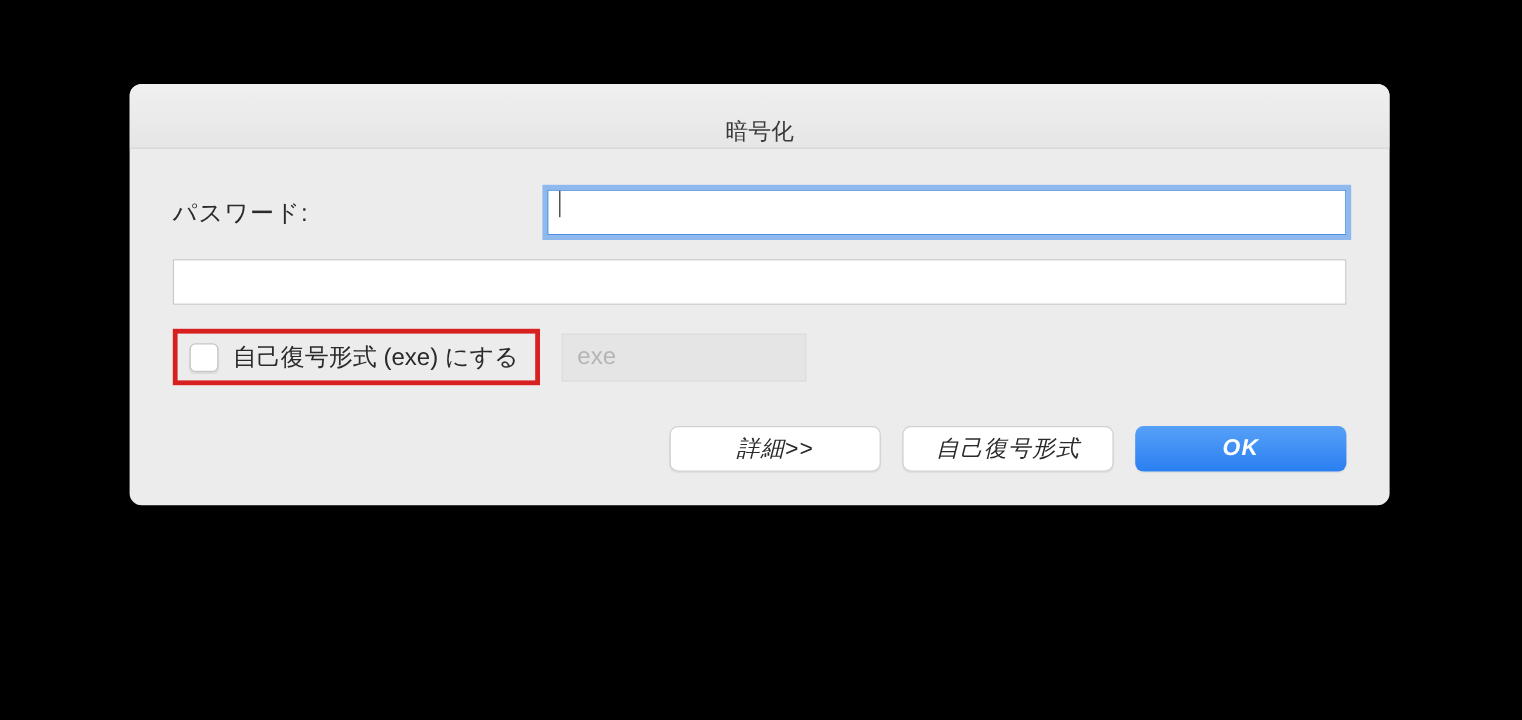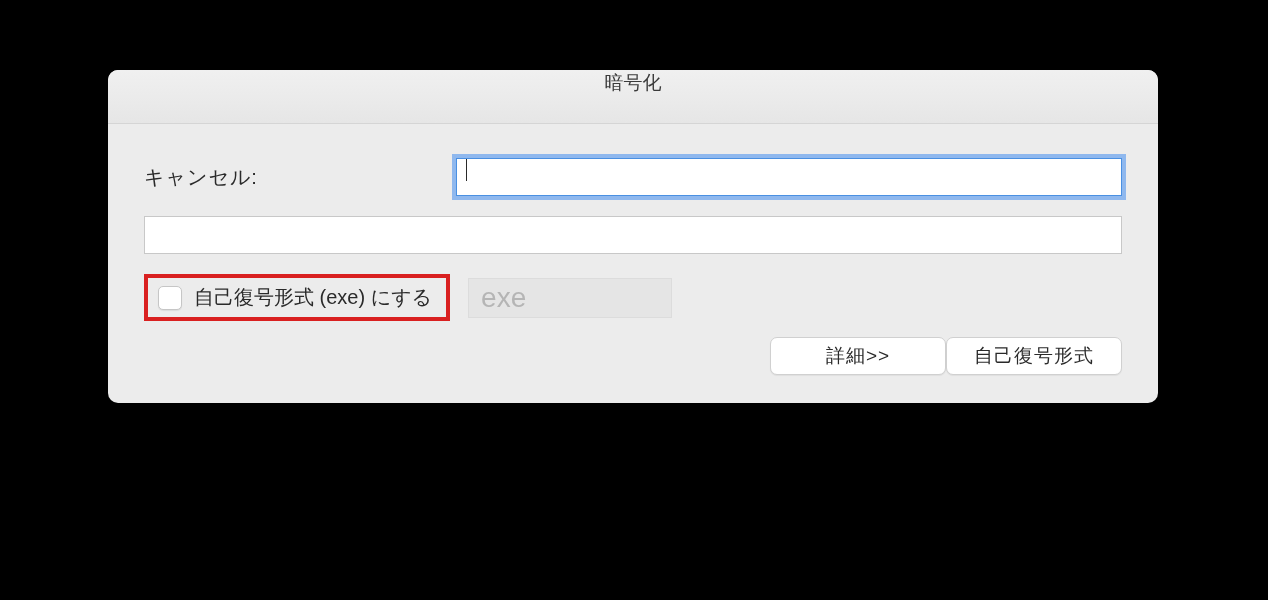--- a/index.html
+++ b/index.html
@@ -23,21 +23,21 @@
       width: 1050px;
       background: #ececec;
       border-radius: 10px;
       box-shadow: 0 20px 60px rgba(0,0,0,0.5);
       overflow: hidden;
     }
     
     .titlebar {
       height: 54px;
       display: flex;
-      align-items: flex-start;
+      align-items: flex-end;
       justify-content: center;
       border-bottom: 1px solid #d5d5d5;
       background: linear-gradient(#f0f0f0, #e6e6e6);
     }
     
     .titlebar-text {
       font-size: 19px;
       color: #3a3a3a;
       font-weight: 500;
     }
@@ -119,31 +119,33 @@
     .checkbox-label {
       font-size: 20px;
       color: #2a2a2a;
     }
     
     .exe-input {
       width: 204px;
       height: 40px;
       background: #e5e5e5;
       border: 1px solid #dcdcdc;
-      font-size: 28px;
+      font-size: 20px;
       color: #b5b5b5;
       padding: 0 12px;
       display: flex;
       align-items: center;
     }
     
     .button-row {
       display: flex;
       justify-content: flex-end;
-      margin-top: 16px;
+      gap: 18px;
+      margin-top: 34px;
+      font-style: italic;
     }
     
     .btn {
       height: 38px;
       min-width: 176px;
       background: #fff;
       border: 1px solid #d0d0d0;
       border-radius: 7px;
       font-size: 19px;
       color: #2a2a2a;
@@ -167,21 +169,21 @@
 
 <div class="dialog">
 
   <div class="titlebar">
     <span class="titlebar-text">暗号化</span>
   </div>
 
   <div class="content">
 
     <div class="form-row">
-      <div class="field-label">キャンセル:</div>
+      <div class="field-label">パスワード:</div>
       <div class="text-input focused">
         <span class="caret"></span>
       </div>
     </div>
 
     <div class="form-row">
       <div class="text-input"></div>
     </div>
 
     <div class="checkbox-row">
@@ -194,17 +196,20 @@
       </div>
     </div>
 
     <div class="button-row">
       <div class="btn">
         <span>詳細&gt;&gt;</span>
       </div>
       <div class="btn">
         <span>自己復号形式</span>
       </div>
+      <div class="btn primary">
+        <span>OK</span>
+      </div>
     </div>
 
   </div>
 
 </div>
 
 </body></html>

